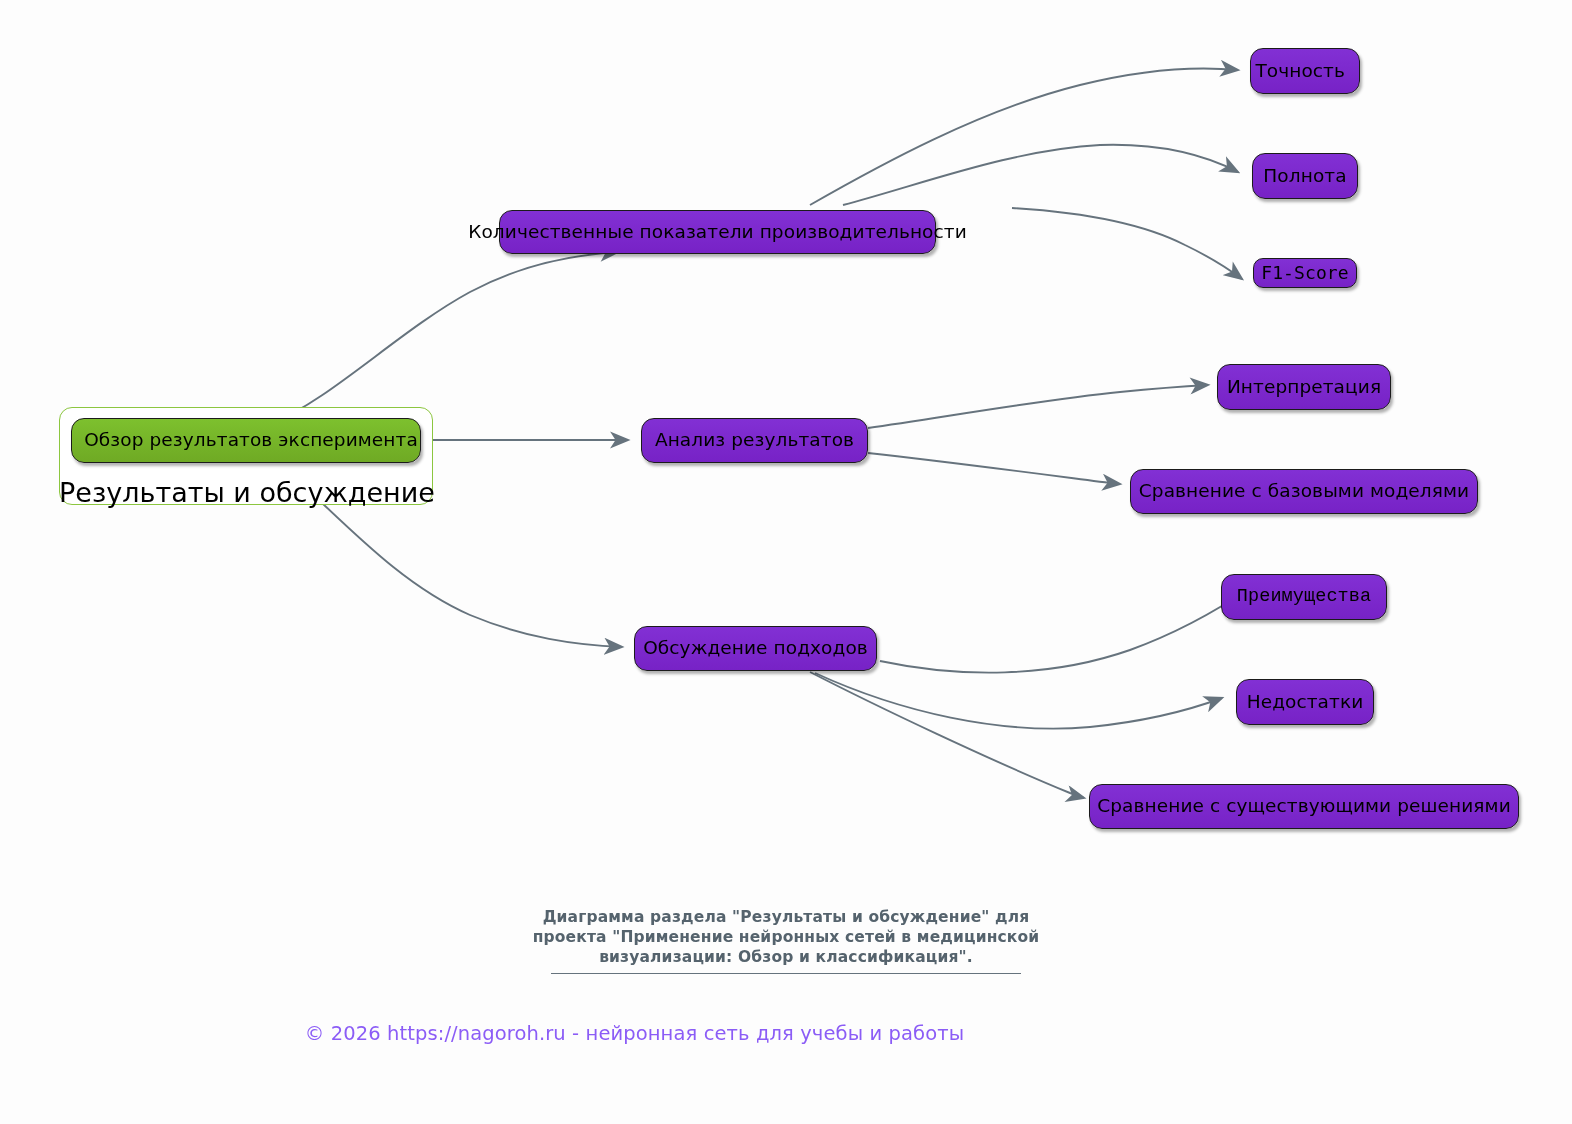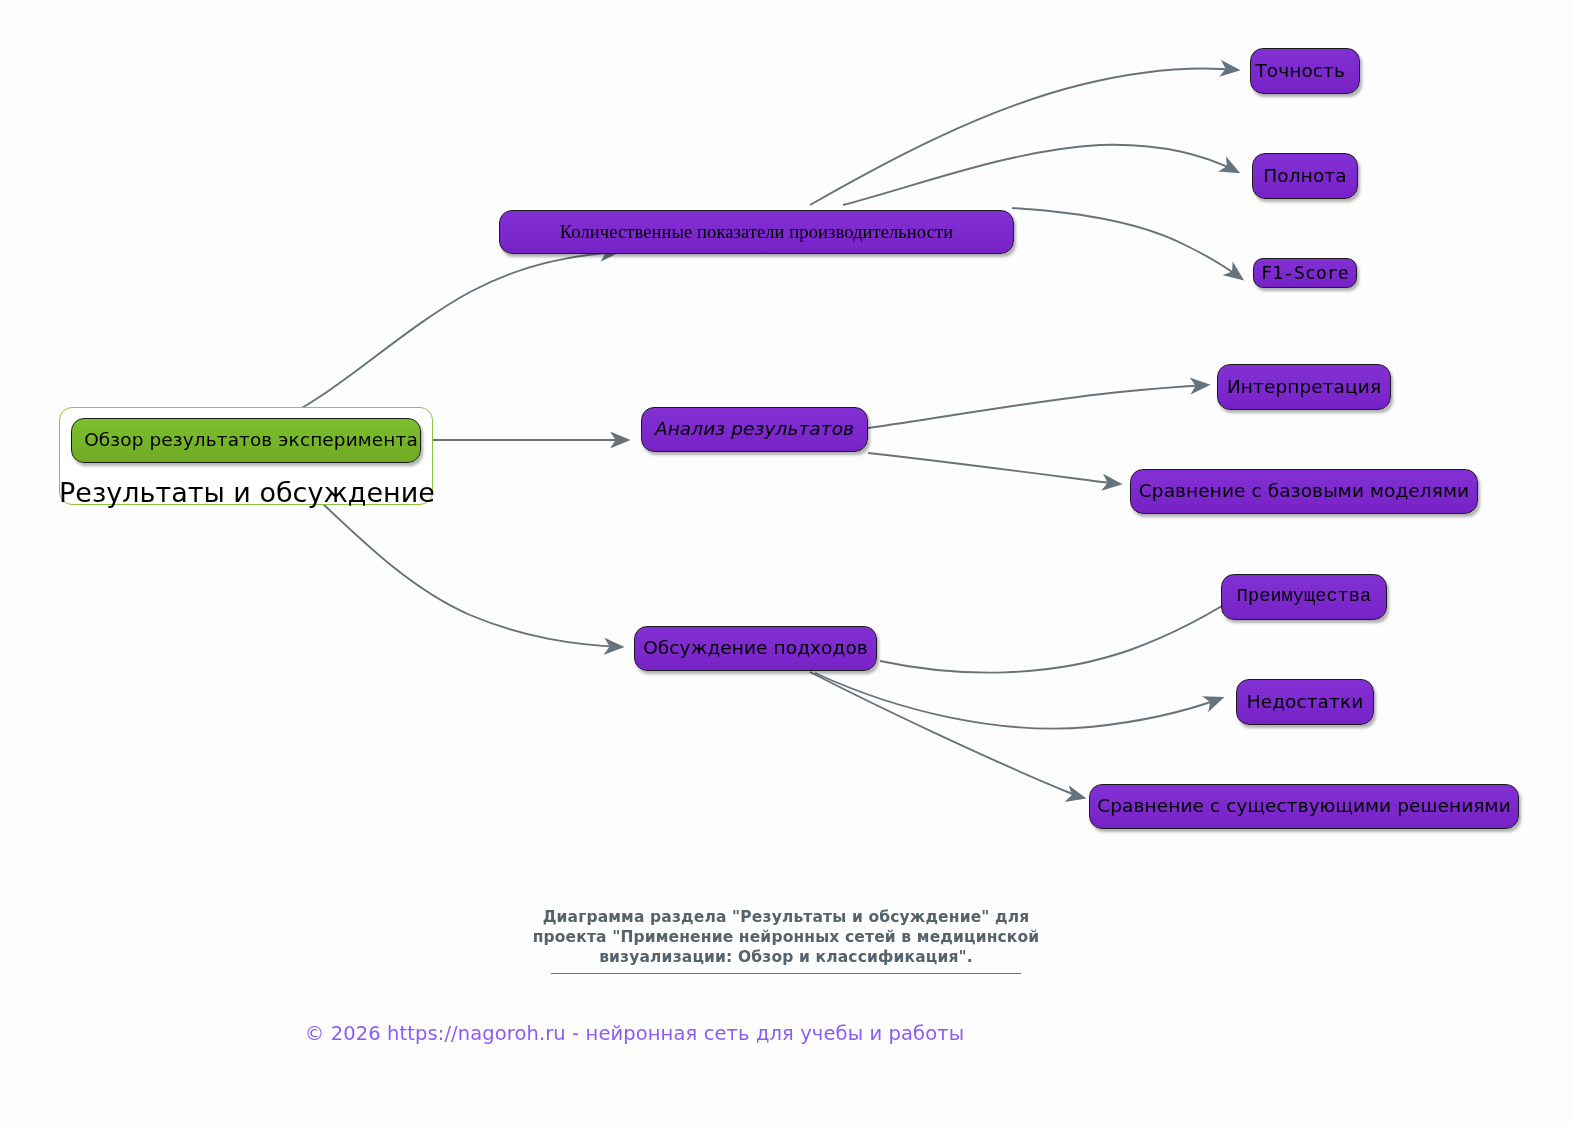--- a/index.html
+++ b/index.html
@@ -156,37 +156,37 @@
     </g>
   </svg>
 
   <div class="cluster" style="left:59px; top:407px; width:374px; height:98px;">
   </div>
   <div class="node node-green" style="left:71px; top:418px; width:350px; height:45px;">
     <span>Обзор результатов эксперимента</span>
   </div>
   <div class="cluster-label" style="left:59px; top:477px; width:374px;">Результаты и обсуждение</div>
 
-  <div class="node node-purple" style="left:499px; top:210px; width:515px; height:44px;font-family:Liberation Serif, serif;">
+  <div class="node node-purple" style="left:499px; top:210px; width:437px; height:44px;">
     <span>Количественные показатели производительности</span>
   </div>
 
   <div class="node node-purple" style="left:1250px; top:48px; width:110px; height:46px;justify-content:flex-end;">
     <span>Точность</span>
   </div>
 
   <div class="node node-purple" style="left:1252px; top:153px; width:106px; height:46px;">
     <span>Полнота</span>
   </div>
 
   <div class="node node-purple node-mono" style="left:1253px; top:258px; width:104px; height:30px;border-radius:10px;">
     <span>F1-Score</span>
   </div>
 
-  <div class="node node-purple" style="left:641px; top:407px; width:227px; height:45px;font-style:italic;">
+  <div class="node node-purple" style="left:641px; top:418px; width:227px; height:45px;">
     <span>Анализ результатов</span>
   </div>
 
   <div class="node node-purple" style="left:1130px; top:469px; width:348px; height:45px;">
     <span>Сравнение с базовыми моделями</span>
   </div>
 
   <div class="node node-purple" style="left:1217px; top:364px; width:174px; height:46px;">
     <span>Интерпретация</span>
   </div>

